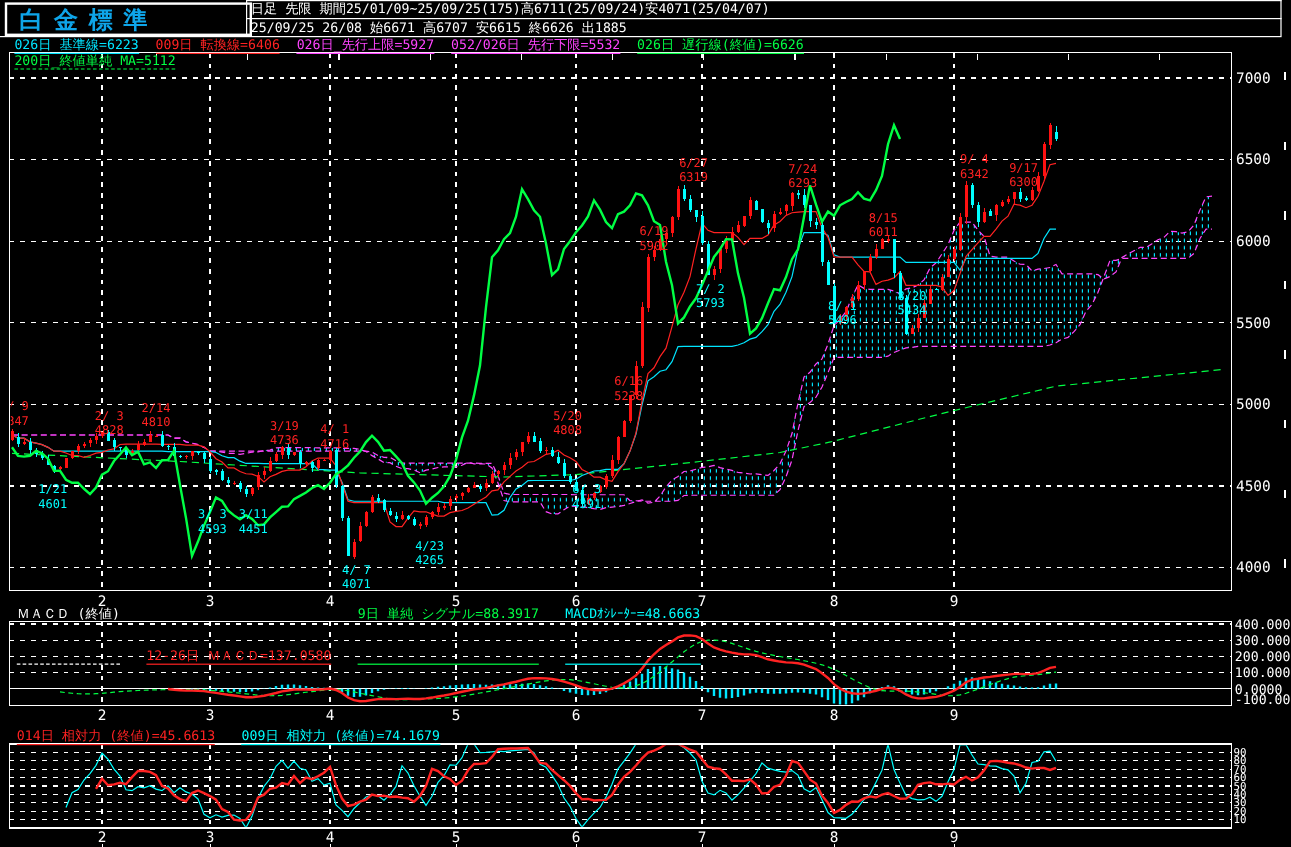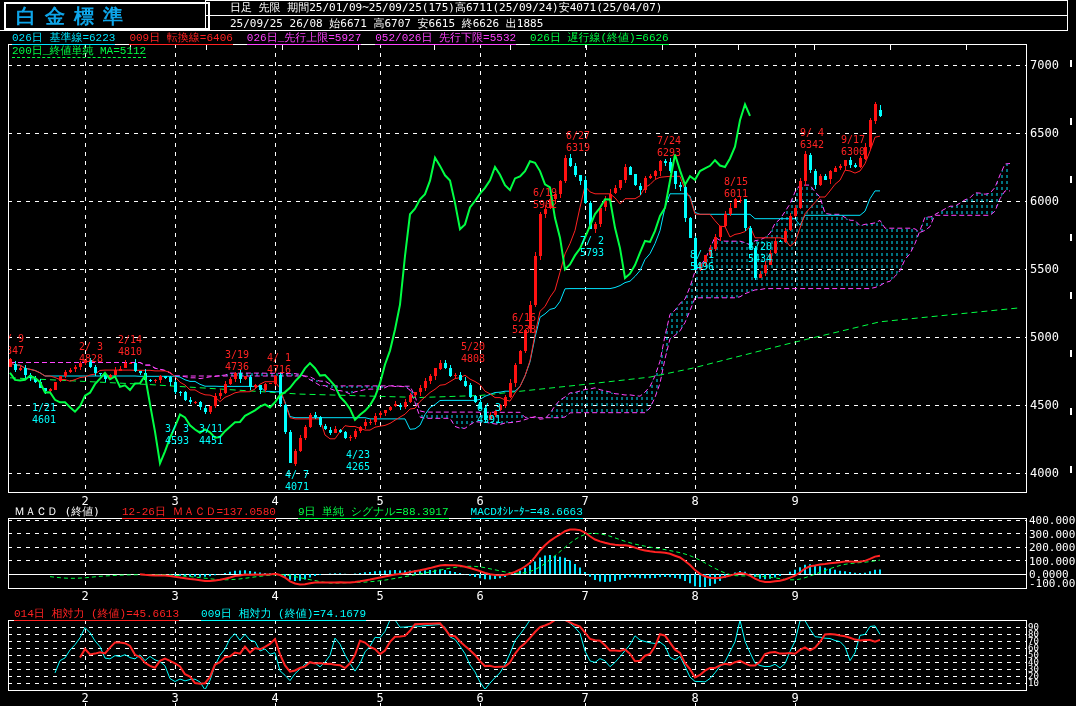--- a/index.html
+++ b/index.html
@@ -2,23 +2,23 @@
 <html><head>
 <meta charset="utf-8">
 <style>
   html,body{margin:0;padding:0;background:#000;}
   #screen{position:relative;width:1076px;height:706px;background:#000;overflow:hidden;
           font-family:"DejaVu Sans Mono",monospace;}
   .hline,.vline{position:absolute;background:#fff;}
   #title-box{position:absolute;left:4px;top:2px;width:192px;height:24px;border:2px solid #fff;
              color:#0ea5e9;font-size:20px;font-weight:bold;letter-spacing:9px;line-height:24px;
              padding-left:10px;font-family:"DejaVu Sans",sans-serif;white-space:nowrap;}
-  .hdr{position:absolute;color:#fff;font-size:11px;white-space:pre;line-height:13px;padding-left:21px;}
+  .hdr{position:absolute;color:#fff;font-size:11px;white-space:pre;line-height:13px;}
   .legend-row{position:absolute;display:flex;gap:14px;font-size:11px;white-space:pre;line-height:12px;}
-  .legend-item{border-bottom:1px solid;font-family:Liberation Mono, monospace;}
+  .legend-item{border-bottom:1px solid;}
   .legend-item.dash{border-bottom-style:dashed;text-align:right;}
   .panel-hdr{position:absolute;display:flex;gap:22px;font-size:11px;white-space:pre;line-height:12px;}
   .panel-title{color:#fff;border-bottom:1px dashed #fff;}
   svg{position:absolute;left:0;top:0;}
 </style>
 </head>
 <body>
 
 <div id="screen">
 
@@ -706,16 +706,16 @@
   <div class="hline" style="left:205px;top:15px;width:863px;height:1px"></div>
   <div class="hline" style="left:0;top:30px;width:1068px;height:1px"></div>
   <div class="hdr" style="left:209px;top:1px">日足 先限 期間25/01/09~25/09/25(175)高6711(25/09/24)安4071(25/04/07)</div>
   <div class="hdr" style="left:209px;top:17px">25/09/25 26/08 始6671 高6707 安6615 終6626 出1885</div>
 
   <div id="legend1" class="legend-row" style="left:12px;top:32px"><span class="legend-item" style="color: rgb(0, 229, 255);">026日 基準線=6223</span><span class="legend-item" style="color: rgb(255, 34, 34);">009日 転換線=6406</span><span class="legend-item" style="color: rgb(255, 68, 255);">026日_先行上限=5927</span><span class="legend-item" style="color: rgb(255, 68, 255);">052/026日 先行下限=5532</span><span class="legend-item" style="color: rgb(0, 255, 68);">026日 遅行線(終値)=6626</span></div>
   <div id="legend2" class="legend-row" style="left:12px;top:45px"><span class="legend-item dash" style="color: rgb(0, 255, 68);">200日_終値単純 MA=5112</span></div>
 
   <div id="macd-hdr" class="panel-hdr" style="left:14px;top:506px">
     <span class="panel-title">ＭＡＣＤ (終値)</span>
-  <span class="legend-item" style="color: rgb(255, 34, 34);">12-26日 ＭＡＣＤ=137.0580</span><span class="legend-item" style="color: rgb(0, 255, 68);">9日 単純 シグナル=88.3917</span><span class="legend-item" style="color: rgb(0, 255, 255);">MACDｵｼﾚｰﾀｰ=48.6663</span></div>
+  <span class="legend-item" style="color: rgb(255, 34, 34); margin-top: 35px;">12-26日 ＭＡＣＤ=137.0580</span><span class="legend-item" style="color: rgb(0, 255, 68);">9日 単純 シグナル=88.3917</span><span class="legend-item" style="color: rgb(0, 255, 255);">MACDｵｼﾚｰﾀｰ=48.6663</span></div>
 
   <div id="rsi-hdr" class="panel-hdr" style="left:14px;top:608px"><span class="legend-item" style="color: rgb(255, 34, 34);">014日 相対力 (終値)=45.6613</span><span class="legend-item" style="color: rgb(0, 255, 255);">009日 相対力 (終値)=74.1679</span></div>
 </div>
 
 </body></html>

